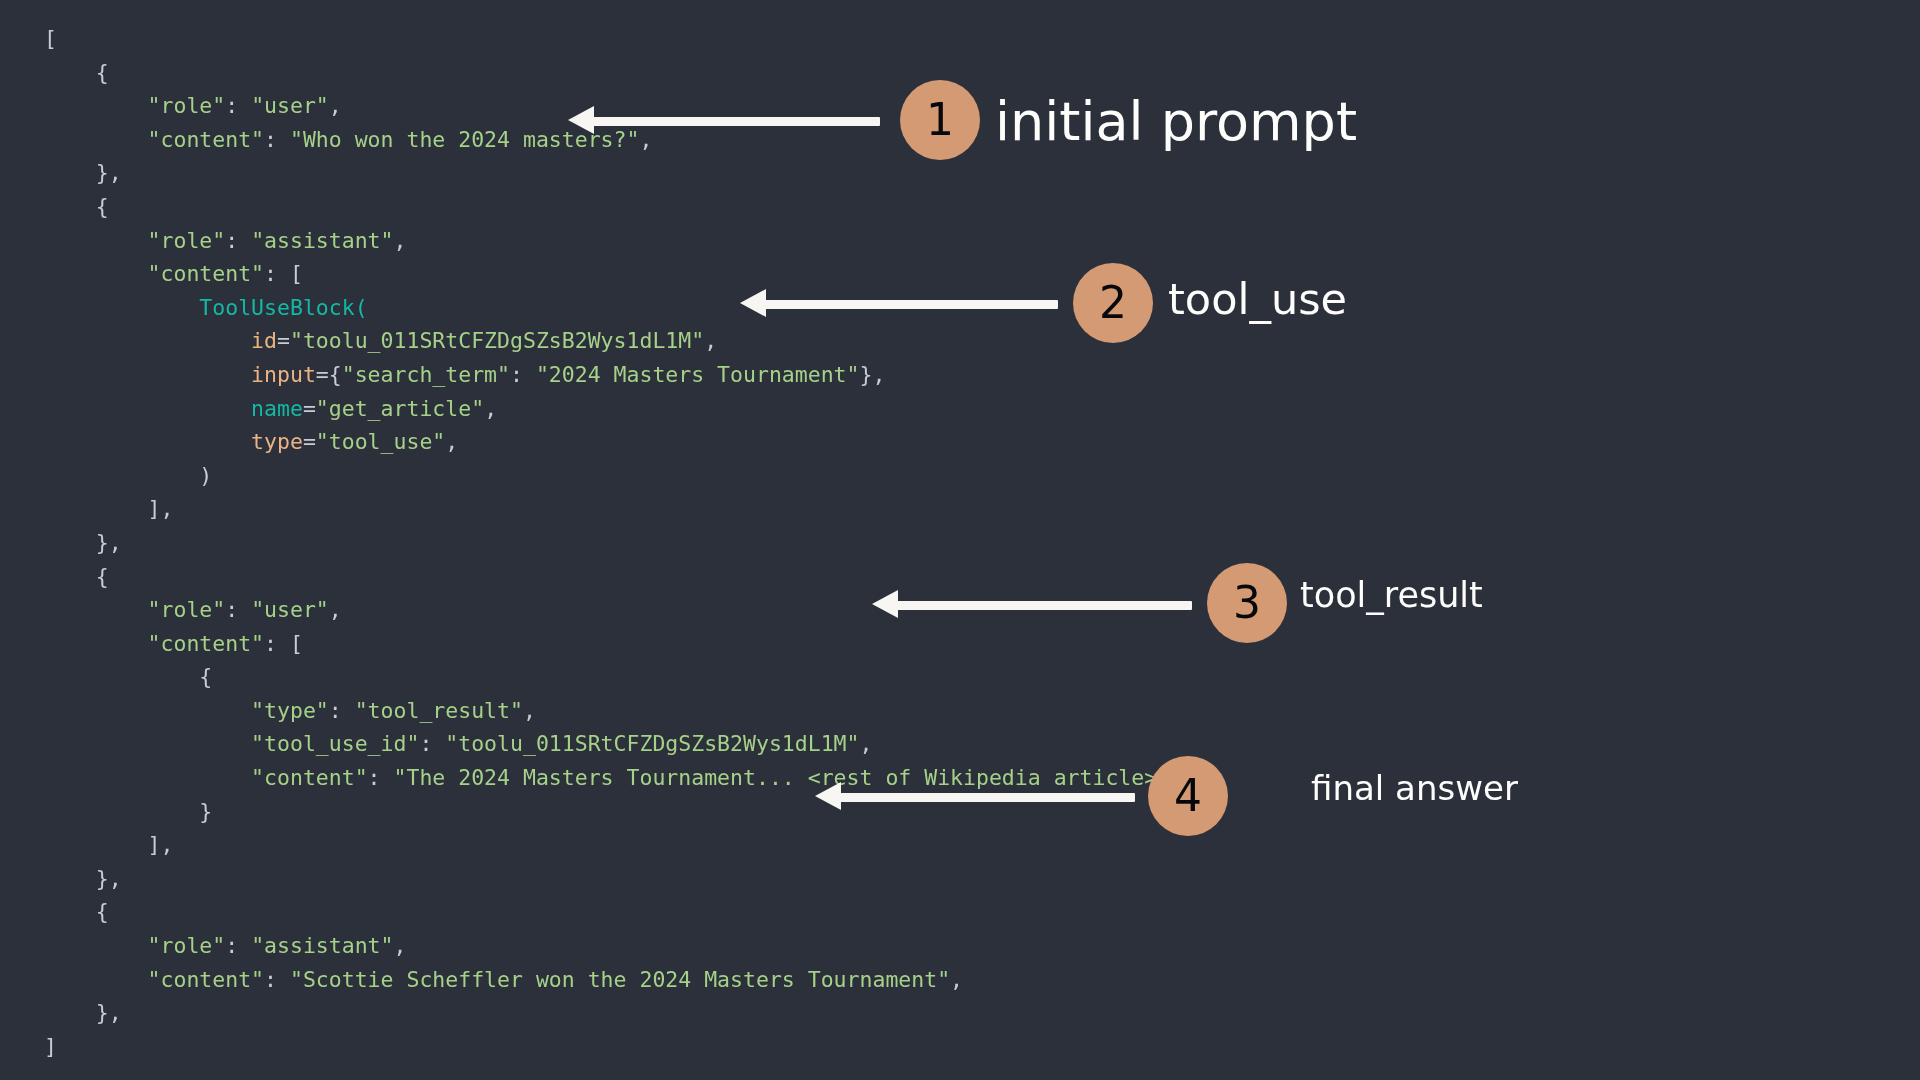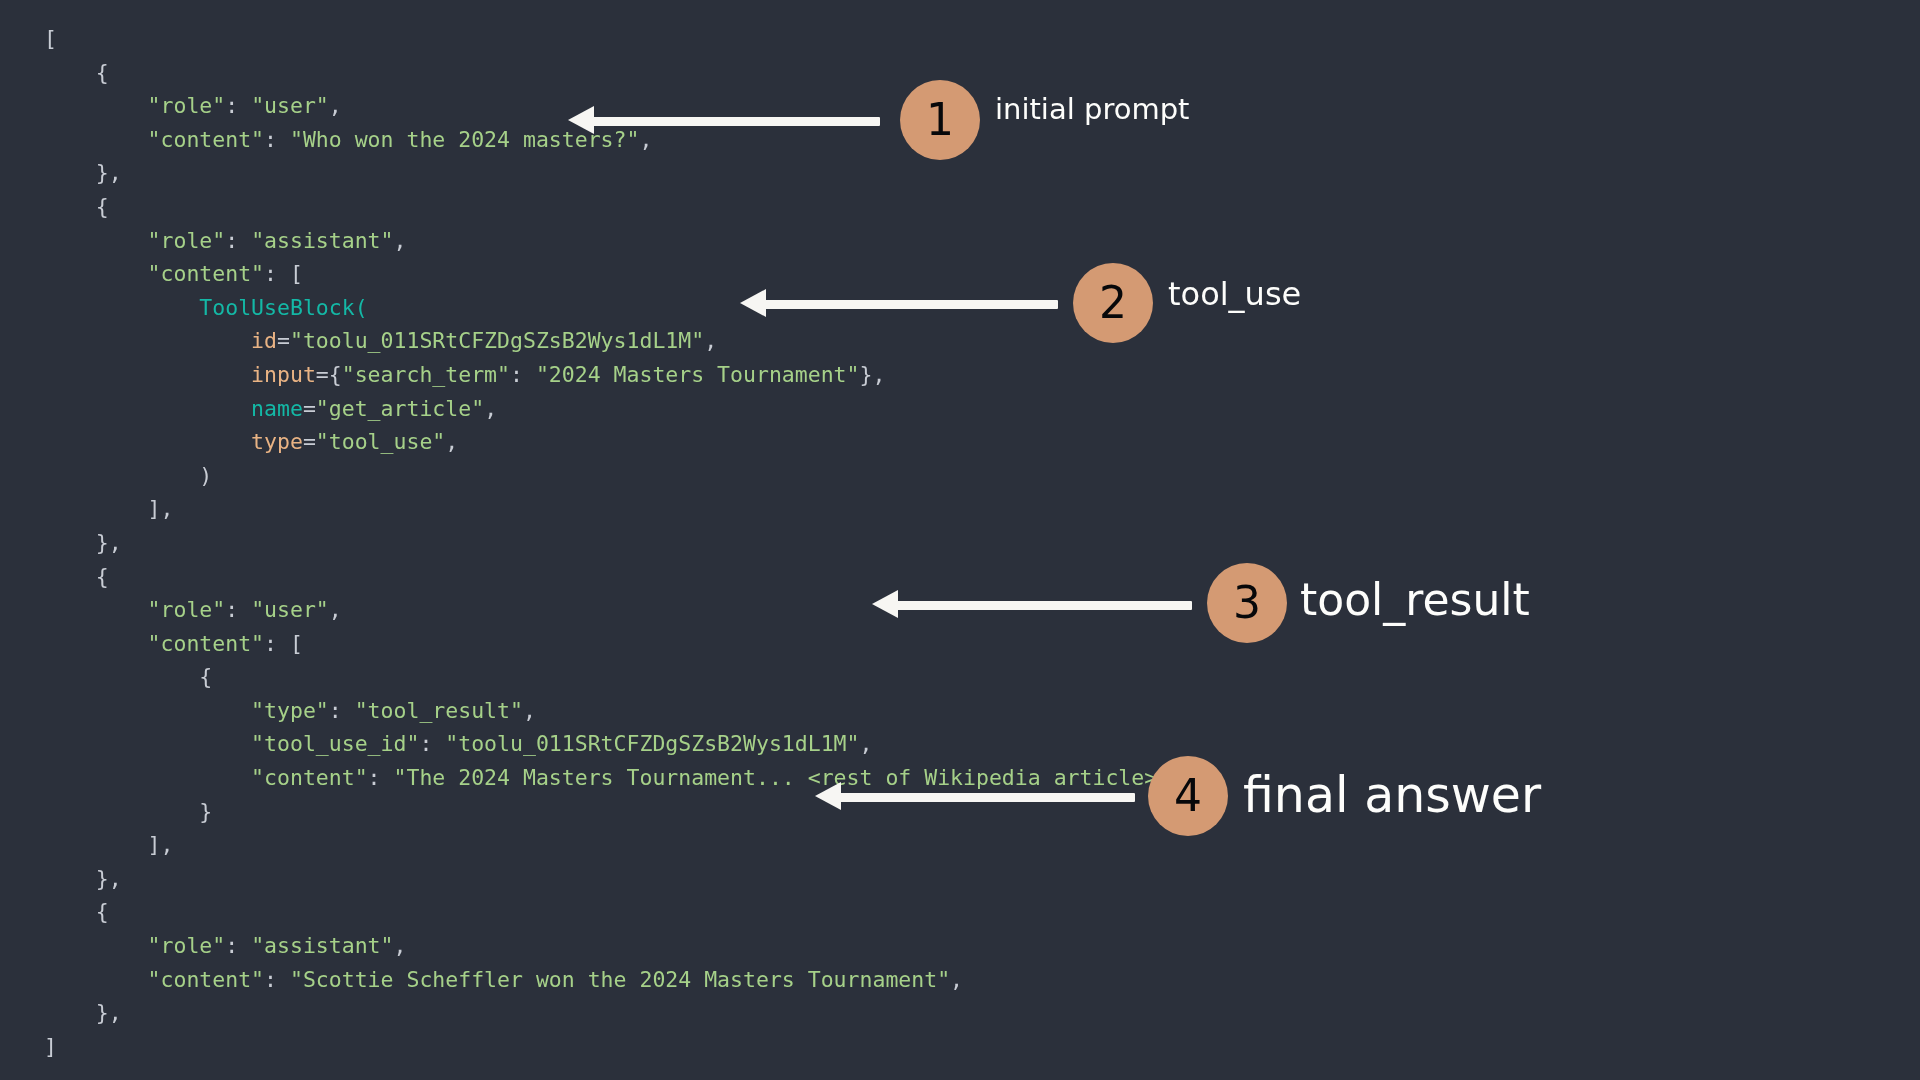--- a/index.html
+++ b/index.html
@@ -78,41 +78,41 @@
 
   <div id="code"><div class="ln"><span class="pun">[</span></div><div class="ln"><span class="pun">    {</span></div><div class="ln"><span class="pun">        </span><span class="str">"role"</span><span class="pun">: </span><span class="str">"user"</span><span class="pun">,</span></div><div class="ln"><span class="pun">        </span><span class="str">"content"</span><span class="pun">: </span><span class="str">"Who won the 2024 masters?"</span><span class="pun">,</span></div><div class="ln"><span class="pun">    },</span></div><div class="ln"><span class="pun">    {</span></div><div class="ln"><span class="pun">        </span><span class="str">"role"</span><span class="pun">: </span><span class="str">"assistant"</span><span class="pun">,</span></div><div class="ln"><span class="pun">        </span><span class="str">"content"</span><span class="pun">: [</span></div><div class="ln"><span class="pun">            </span><span class="id">ToolUseBlock(</span></div><div class="ln"><span class="pun">                </span><span class="kw">id</span><span class="pun">=</span><span class="str">"toolu_011SRtCFZDgSZsB2Wys1dL1M"</span><span class="pun">,</span></div><div class="ln"><span class="pun">                </span><span class="kw">input</span><span class="pun">={</span><span class="str">"search_term"</span><span class="pun">: </span><span class="str">"2024 Masters Tournament"</span><span class="pun">},</span></div><div class="ln"><span class="pun">                </span><span class="id">name</span><span class="pun">=</span><span class="str">"get_article"</span><span class="pun">,</span></div><div class="ln"><span class="pun">                </span><span class="kw">type</span><span class="pun">=</span><span class="str">"tool_use"</span><span class="pun">,</span></div><div class="ln"><span class="pun">            )</span></div><div class="ln"><span class="pun">        ],</span></div><div class="ln"><span class="pun">    },</span></div><div class="ln"><span class="pun">    {</span></div><div class="ln"><span class="pun">        </span><span class="str">"role"</span><span class="pun">: </span><span class="str">"user"</span><span class="pun">,</span></div><div class="ln"><span class="pun">        </span><span class="str">"content"</span><span class="pun">: [</span></div><div class="ln"><span class="pun">            {</span></div><div class="ln"><span class="pun">                </span><span class="str">"type"</span><span class="pun">: </span><span class="str">"tool_result"</span><span class="pun">,</span></div><div class="ln"><span class="pun">                </span><span class="str">"tool_use_id"</span><span class="pun">: </span><span class="str">"toolu_011SRtCFZDgSZsB2Wys1dL1M"</span><span class="pun">,</span></div><div class="ln"><span class="pun">                </span><span class="str">"content"</span><span class="pun">: </span><span class="str">"The 2024 Masters Tournament... &lt;rest of Wikipedia article&gt;"</span><span class="pun">,</span></div><div class="ln"><span class="pun">            }</span></div><div class="ln"><span class="pun">        ],</span></div><div class="ln"><span class="pun">    },</span></div><div class="ln"><span class="pun">    {</span></div><div class="ln"><span class="pun">        </span><span class="str">"role"</span><span class="pun">: </span><span class="str">"assistant"</span><span class="pun">,</span></div><div class="ln"><span class="pun">        </span><span class="str">"content"</span><span class="pun">: </span><span class="str">"Scottie Scheffler won the 2024 Masters Tournament"</span><span class="pun">,</span></div><div class="ln"><span class="pun">    },</span></div><div class="ln"><span class="pun">]</span></div></div>
 
   <div id="callouts">
       <div class="callout">
         <div class="arrow" style="left: 568px; top: 114px; width: 312px;">
           <div class="shaft" style="width: 290px;"></div>
           <div class="head"></div>
         </div>
         <div class="circle" style="left: 900px; top: 80px; width: 80px; height: 80px; font-size: 44px;">1</div>
-        <div class="clabel" style="left: 995px; top: 95px; font-size: 29px;">initial prompt</div>
+        <div class="clabel" style="left: 995px; top: 95px; font-size: 54px;">initial prompt</div>
       </div>
       <div class="callout">
         <div class="arrow" style="left: 740px; top: 297px; width: 318px;">
           <div class="shaft" style="width: 296px;"></div>
           <div class="head"></div>
         </div>
         <div class="circle" style="left: 1073px; top: 263px; width: 80px; height: 80px; font-size: 44px;">2</div>
-        <div class="clabel" style="left: 1168px; top: 278px; font-size: 32px;">tool_use</div>
+        <div class="clabel" style="left: 1168px; top: 278px; font-size: 43px;">tool_use</div>
       </div>
       <div class="callout">
         <div class="arrow" style="left: 872px; top: 598px; width: 320px;">
           <div class="shaft" style="width: 298px;"></div>
           <div class="head"></div>
         </div>
         <div class="circle" style="left: 1207px; top: 563px; width: 80px; height: 80px; font-size: 44px;">3</div>
-        <div class="clabel" style="left: 1300px; top: 578px; font-size: 44px;">tool_result</div>
+        <div class="clabel" style="left: 1300px; top: 578px; font-size: 35px;">tool_result</div>
       </div>
       <div class="callout">
         <div class="arrow" style="left: 815px; top: 790px; width: 320px;">
           <div class="shaft" style="width: 298px;"></div>
           <div class="head"></div>
         </div>
         <div class="circle" style="left: 1148px; top: 756px; width: 80px; height: 80px; font-size: 44px;">4</div>
-        <div class="clabel" style="left: 1243px; top: 771px; font-size: 49px;">final answer</div>
+        <div class="clabel" style="left: 1311px; top: 771px; font-size: 34px;">final answer</div>
       </div>
     </div>
 
 </div>
 
 </body></html>

